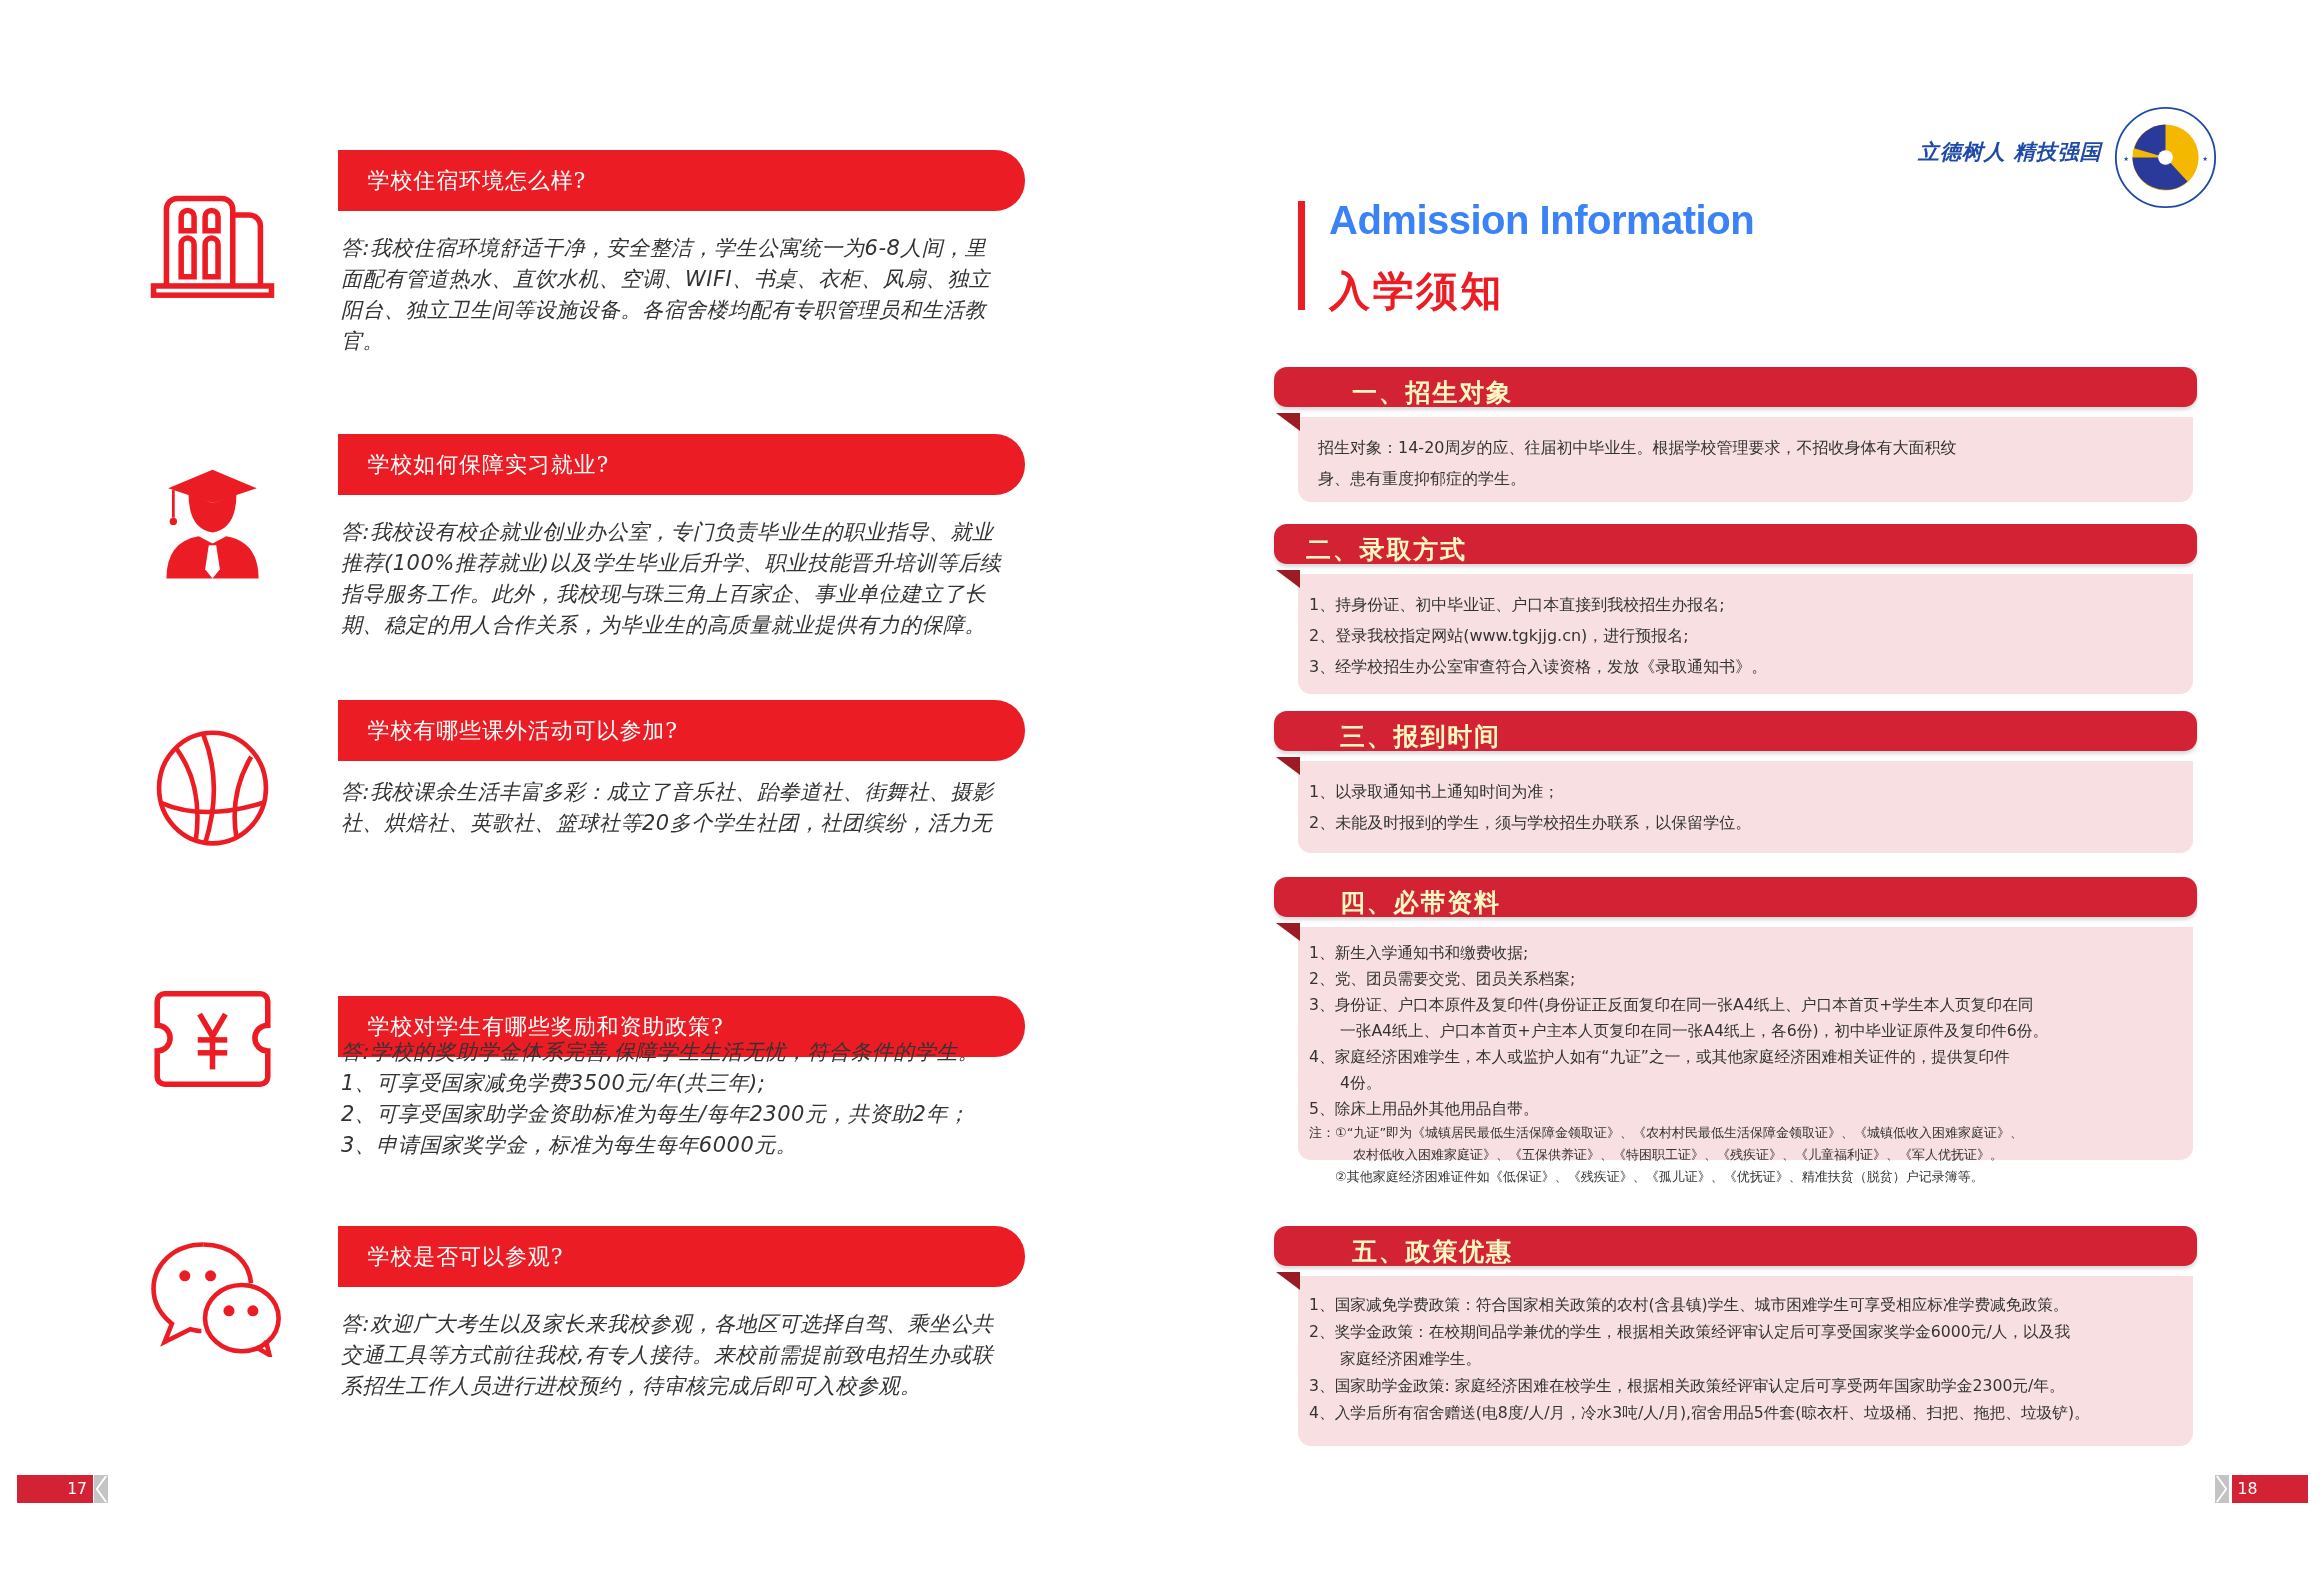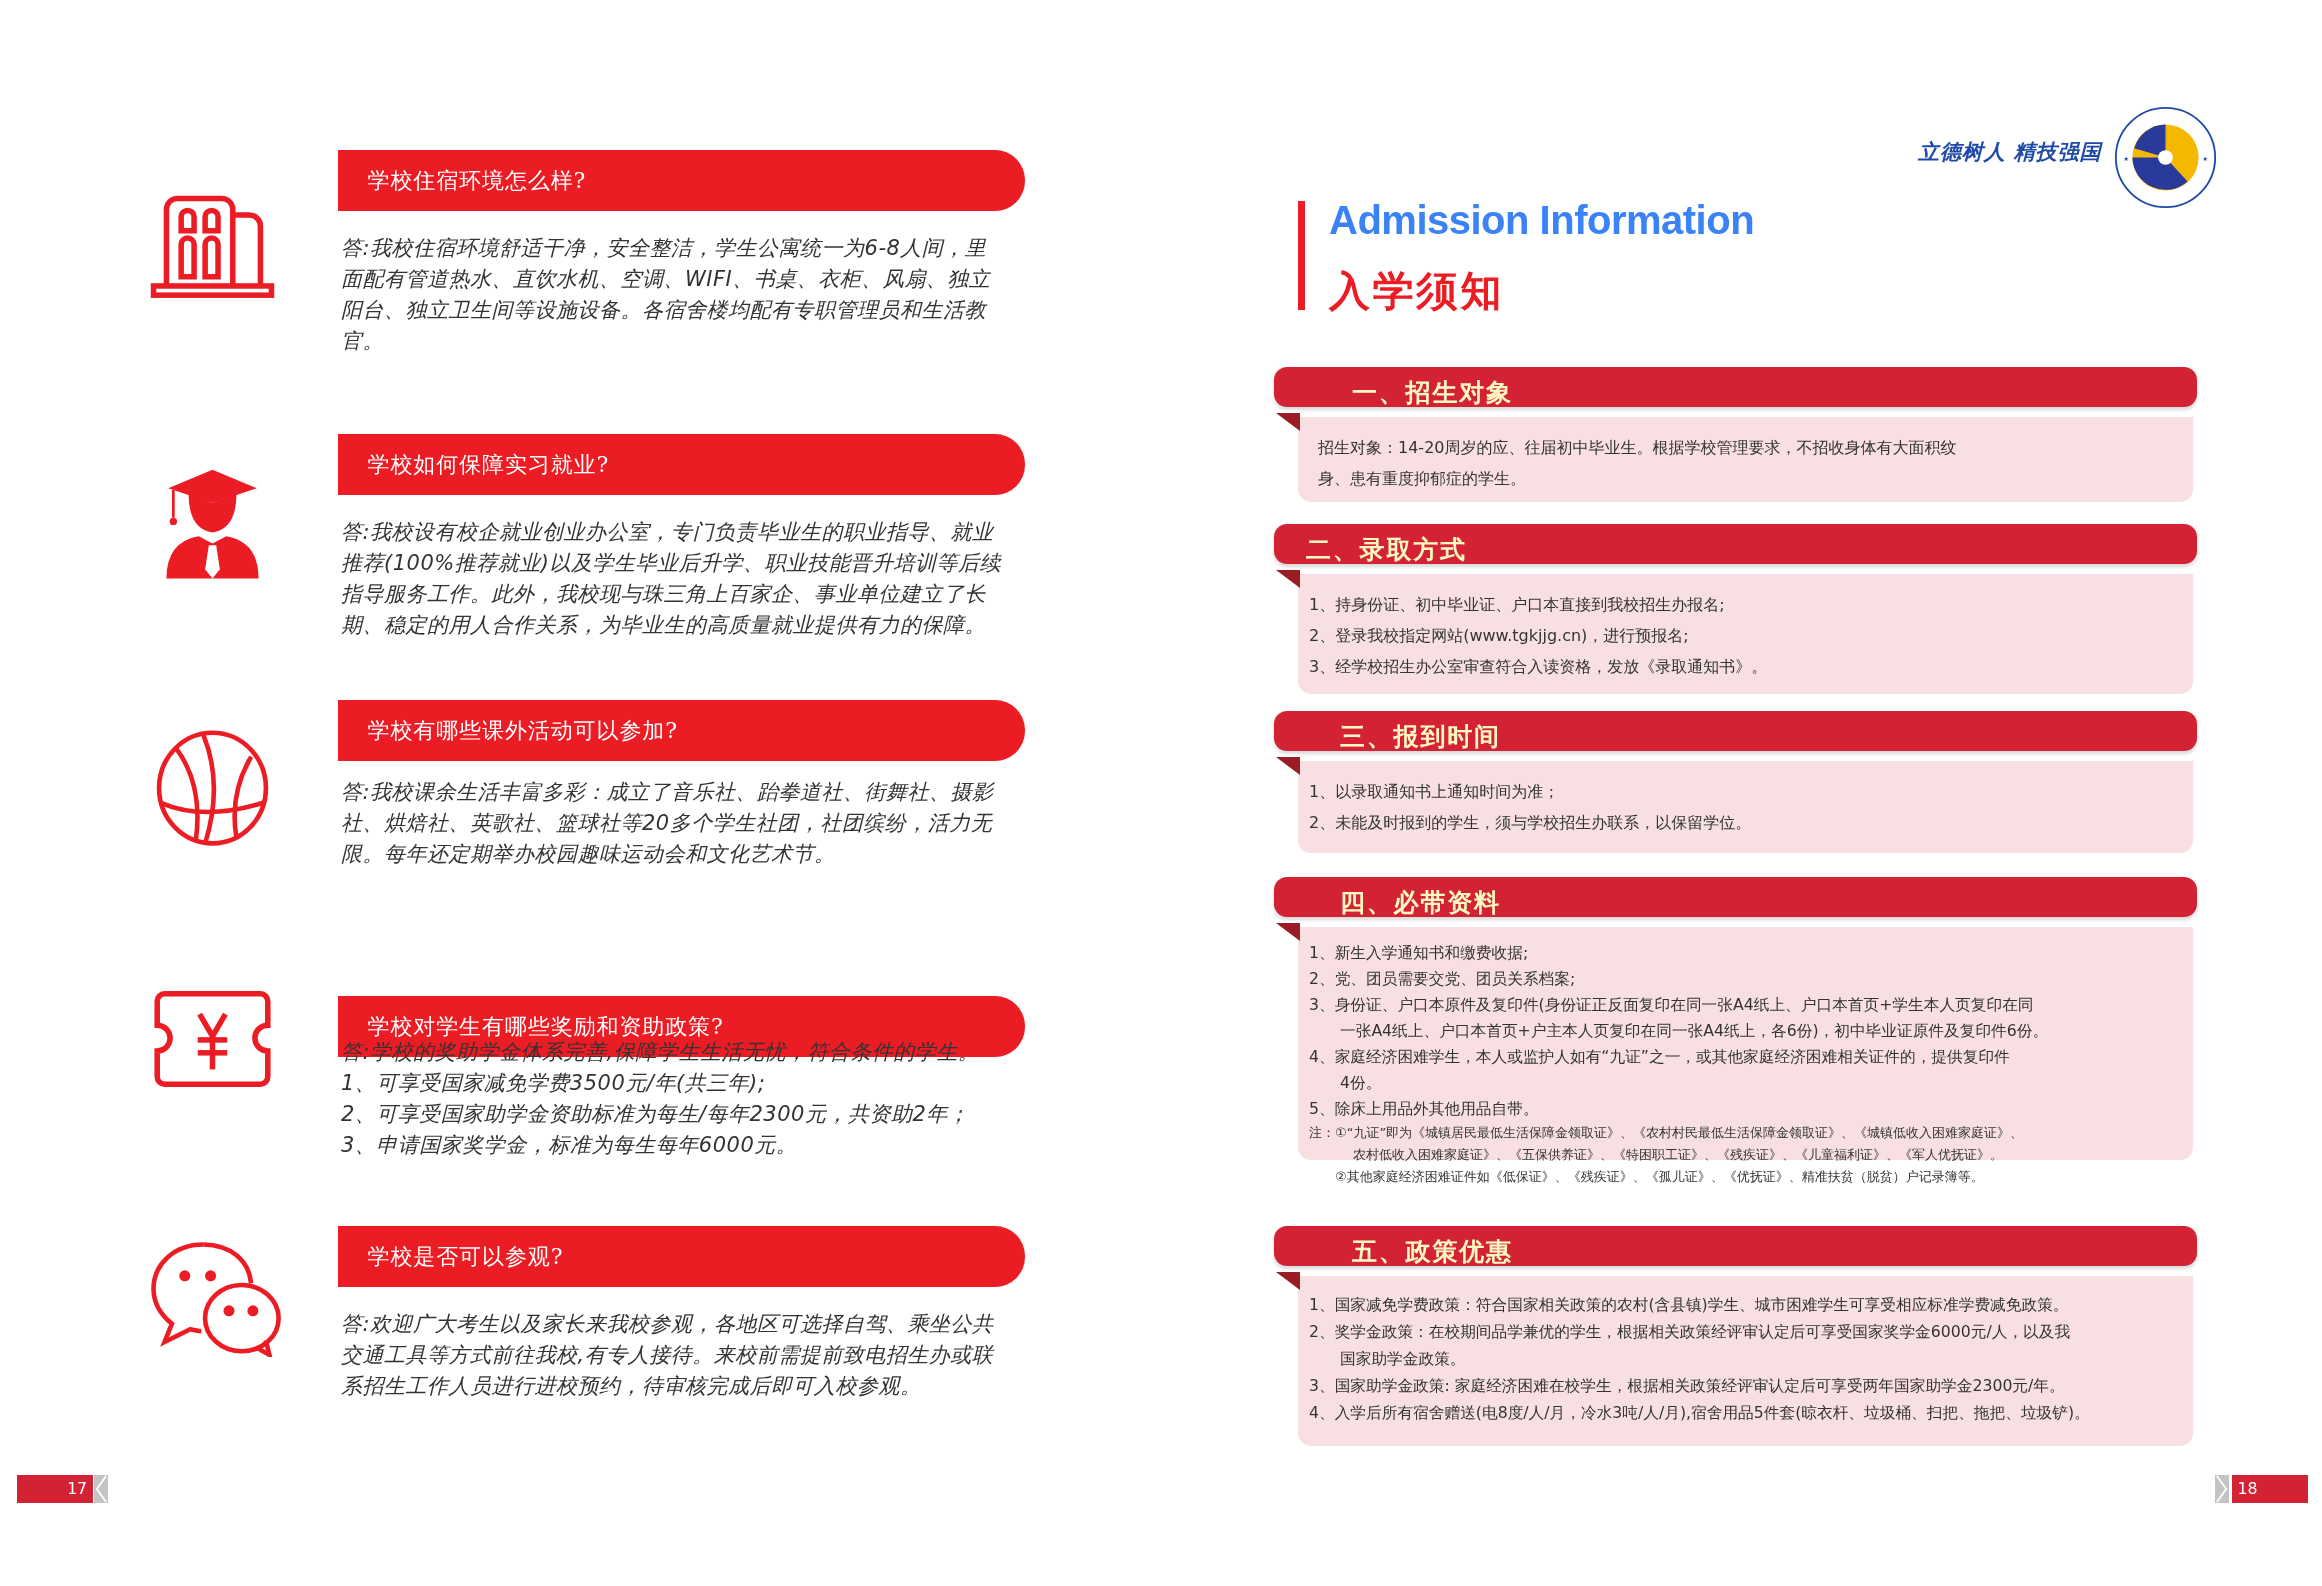--- a/index.html
+++ b/index.html
@@ -109,21 +109,20 @@
           <path d="M30 20 Q60 60 52 120"></path>
           <path d="M112 30 Q88 70 96 118"></path>
           <path d="M14 80 Q60 100 125 80"></path>
         </g>
       </svg>
     </div>
     <div class="faq-header" style="top:700px;">学校有哪些课外活动可以参加?</div>
     <div class="faq-body" style="top:777px;">
       <p>答:我校课余生活丰富多彩：成立了音乐社、跆拳道社、街舞社、摄影</p>
       <p>社、烘焙社、英歌社、篮球社等20多个学生社团，社团缤纷，活力无</p>
-      <p>限。每年还定期举办校园趣味运动会和文化艺术节。</p>
     </div>
   </div>
 
   <div class="faq" style="top:0;">
     <div class="faq-icon" style="top:988px;">
       <svg width="129" height="102" viewBox="0 0 140 110">
         <g fill="none" stroke="#ec1c24" stroke-width="6">
           <path d="M18 6 H122 a8 8 0 0 1 8 8 V40 a14 14 0 0 0 0 28 V96 a8 8 0 0 1 -8 8 H18 a8 8 0 0 1 -8 -8 V68 a14 14 0 0 0 0 -28 V14 a8 8 0 0 1 8 -8 Z"></path>
         </g>
         <g stroke="#ec1c24" stroke-width="6" fill="none">
@@ -239,21 +238,21 @@
       <p class="note-indent2">②其他家庭经济困难证件如《低保证》、《残疾证》、《孤儿证》、《优抚证》、精准扶贫（脱贫）户记录簿等。</p>
     </div>
   </div>
 
   <div class="sec" style="top:1226px;">
     <div class="sec-head">五、政策优惠</div>
     <div class="sec-fold"></div>
     <div class="sec-body" style="height:170px;padding:14.8px 11px;font-size:15.7px;line-height:27px;">
       <p>1、国家减免学费政策：符合国家相关政策的农村(含县镇)学生、城市困难学生可享受相应标准学费减免政策。</p>
       <p>2、奖学金政策：在校期间品学兼优的学生，根据相关政策经评审认定后可享受国家奖学金6000元/人，以及我</p>
-      <p style="padding-left:31px;">国家助学金政策。</p>
+      <p style="padding-left:31px;">家庭经济困难学生。</p>
       <p>3、国家助学金政策: 家庭经济困难在校学生，根据相关政策经评审认定后可享受两年国家助学金2300元/年。</p>
       <p>4、入学后所有宿舍赠送(电8度/人/月，冷水3吨/人/月),宿舍用品5件套(晾衣杆、垃圾桶、扫把、拖把、垃圾铲)。</p>
     </div>
   </div>
 
   <div class="pn-right-arrow">
     <svg width="14" height="28" viewBox="0 0 15 30">
         <polyline points="2,1 12,15 2,29" fill="none" stroke="#fff" stroke-width="2"></polyline>
       </svg>
   </div>

